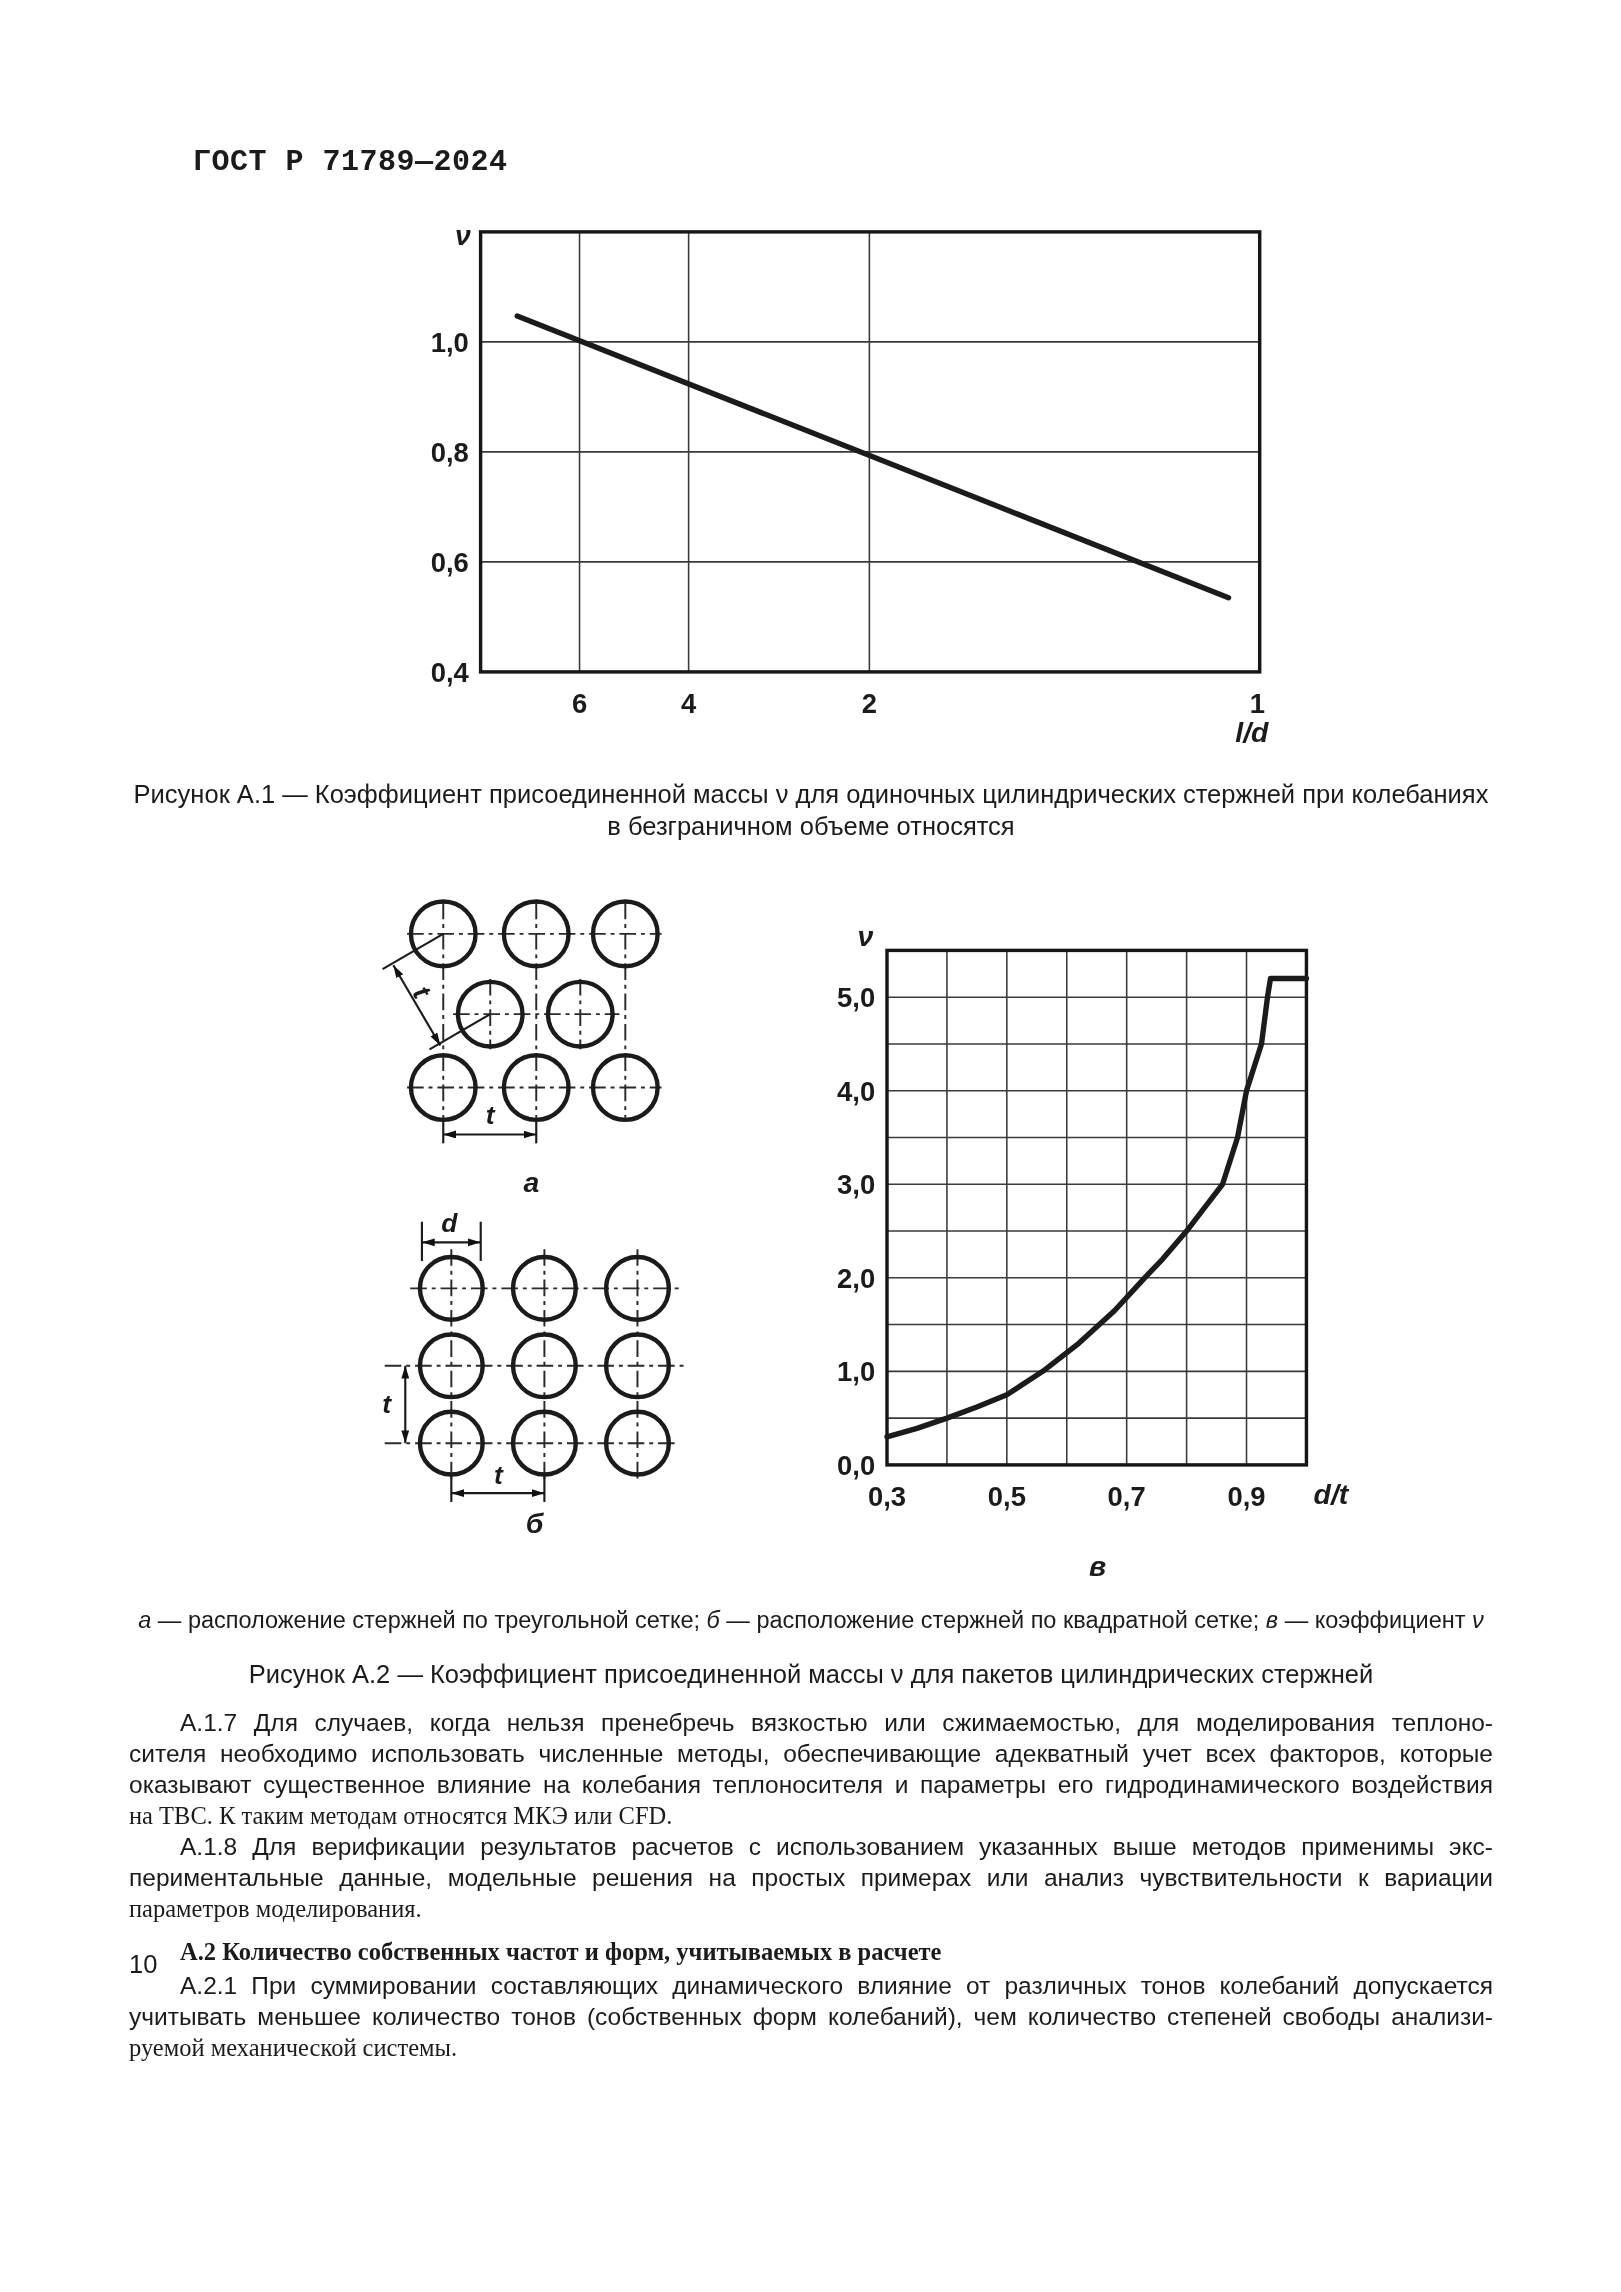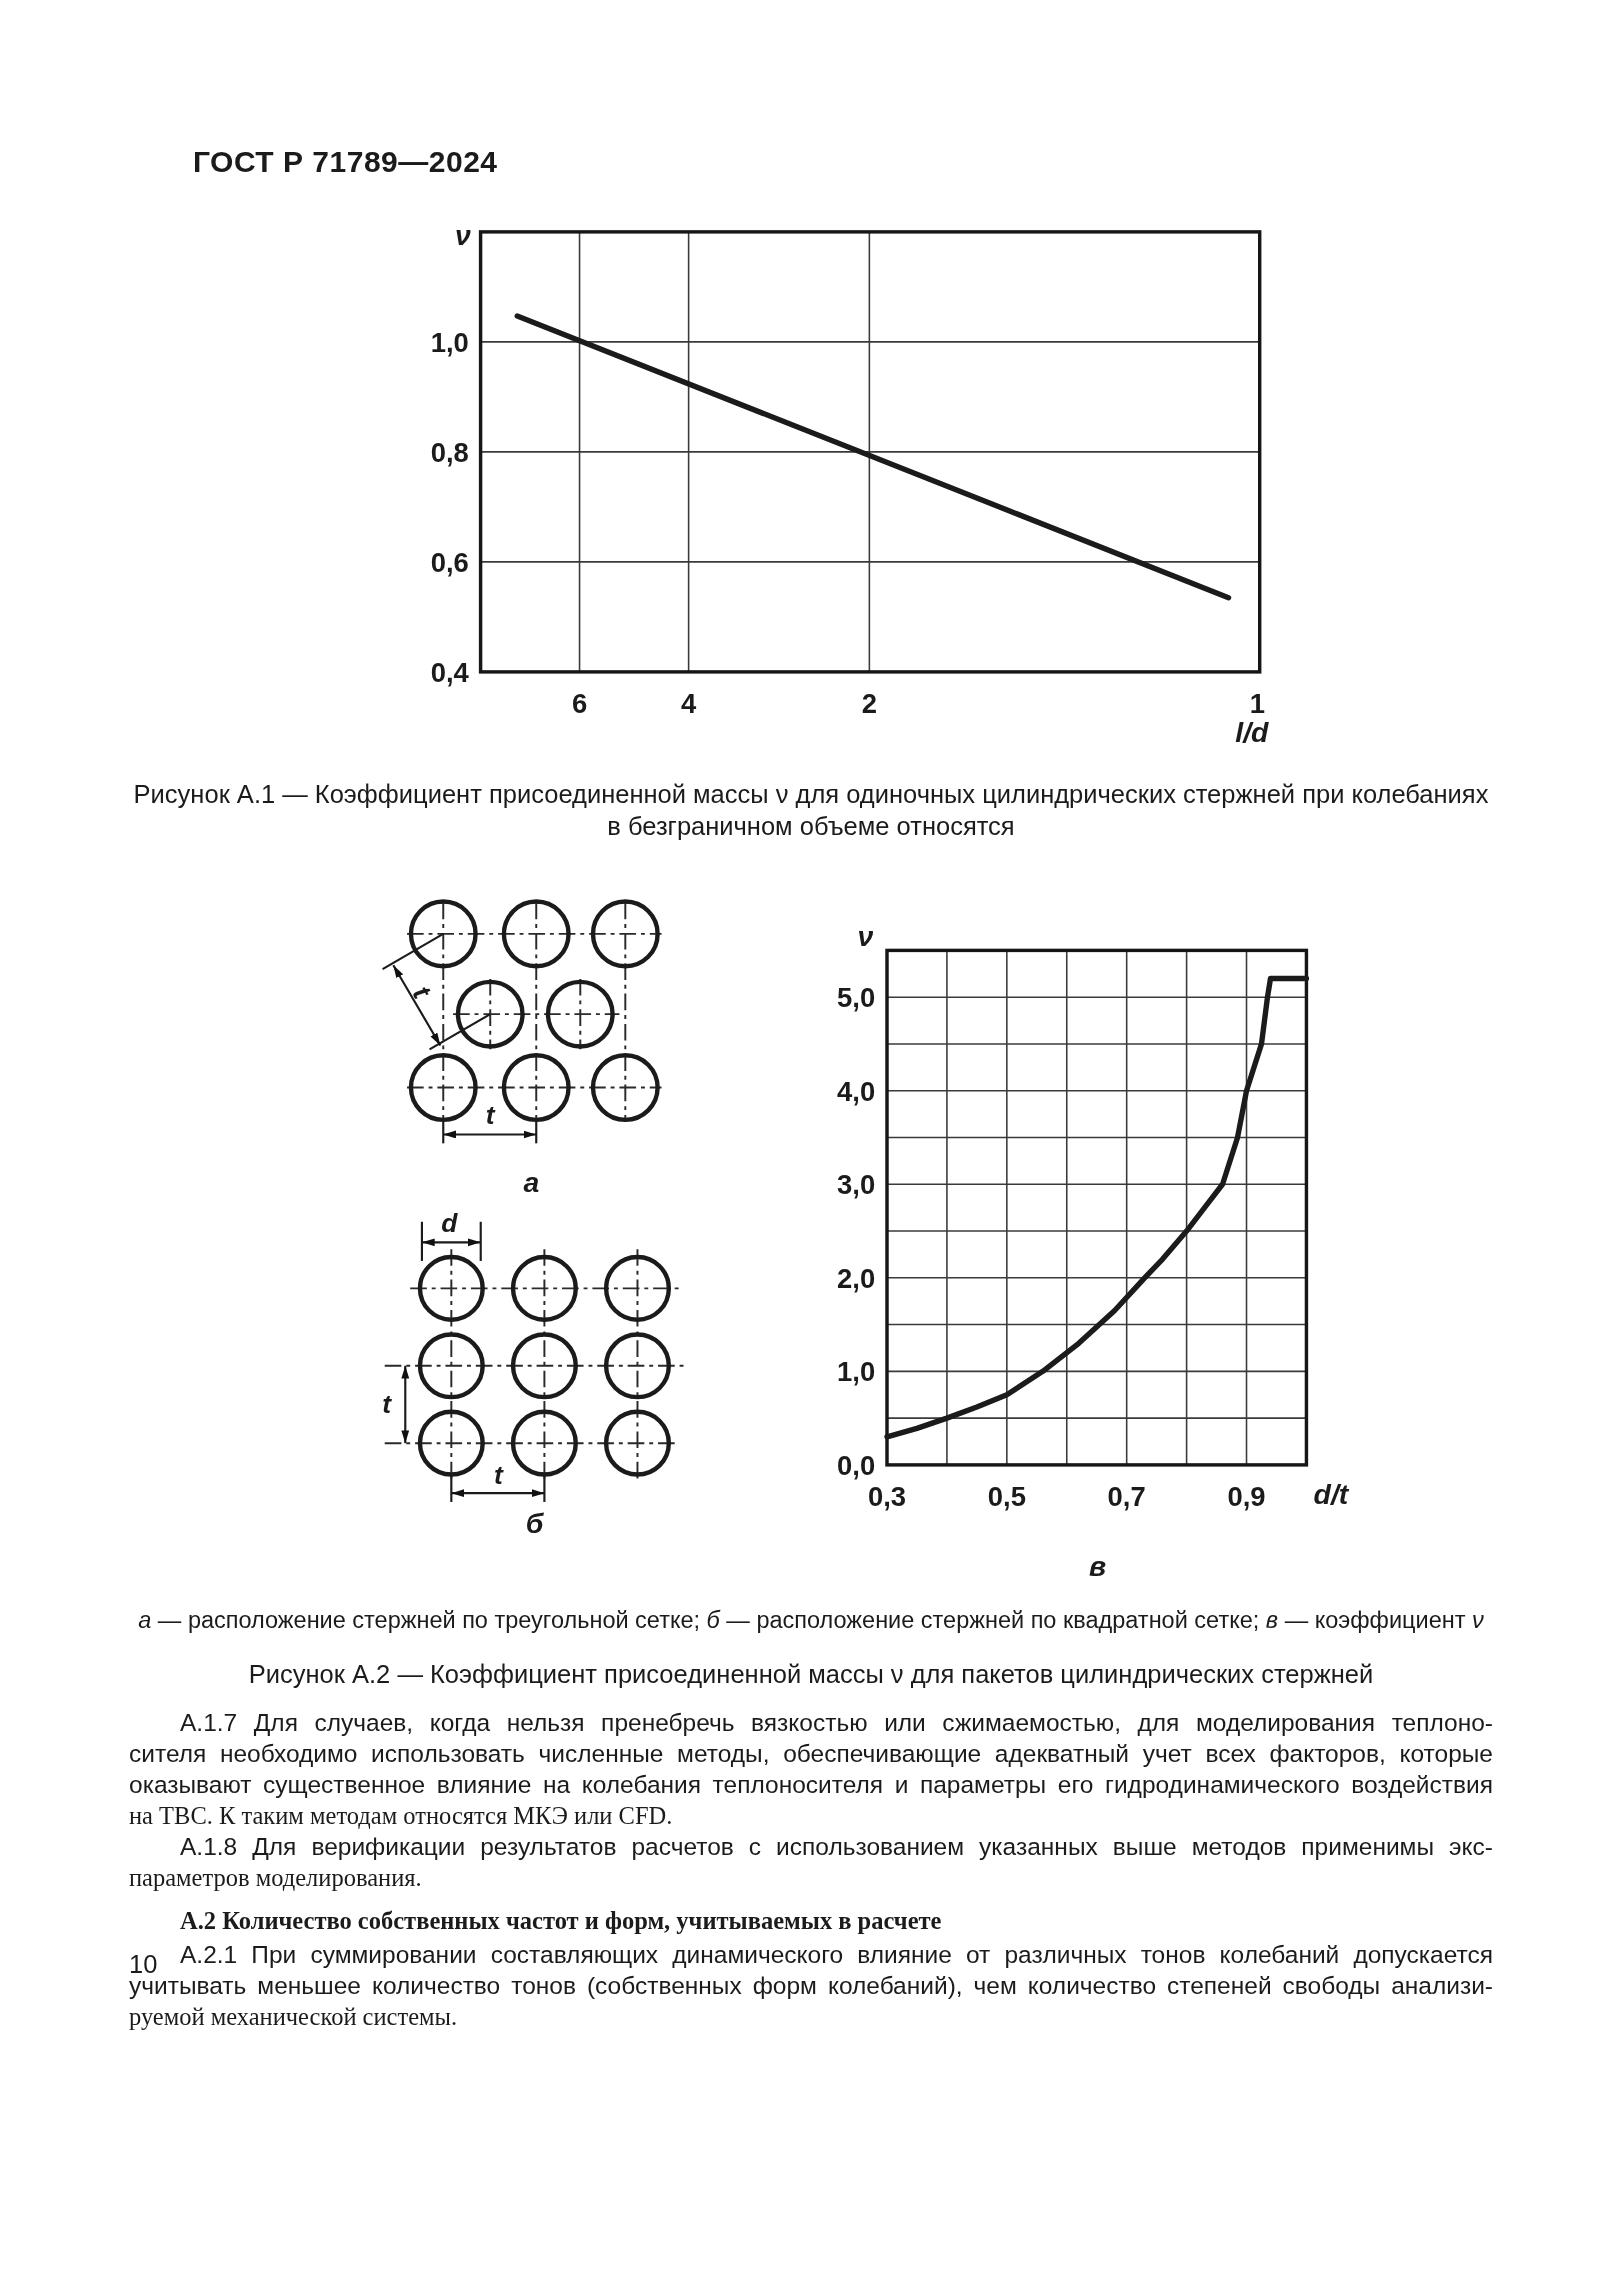--- a/index.html
+++ b/index.html
@@ -1,18 +1,18 @@
 <!DOCTYPE html>
 <html><head>
 <meta charset="utf-8">
 <style>
   html,body{margin:0;padding:0;background:#9a9a9a;}
   #page{position:relative;width:1621px;height:2293px;background:#ffffff;margin:0 auto;
         font-family:"Liberation Sans","DejaVu Sans",sans-serif;color:#1b1b1b;overflow:hidden;}
-  .hdr{position:absolute;left:193px;top:145px;font-size:30px;font-weight:700;letter-spacing:0.5px;}
+  .hdr{position:absolute;left:193px;top:145px;font-size:30px;font-weight:700;letter-spacing:0.5px;font-family:Liberation Mono, monospace;}
   svg{position:absolute;overflow:visible;}
   #chart-a1{left:412px;top:221px;}
   #fig-a{left:363px;top:877px;}
   #fig-b{left:363px;top:1210px;}
   #chart-a2v{left:833px;top:921px;}
   .grid{stroke:#3a3a3a;stroke-width:1.6;}
   .frame{fill:none;stroke:#161616;stroke-width:3.5;}
   .dataline{fill:none;stroke:#1b1b1b;stroke-width:5.5;stroke-linecap:round;stroke-linejoin:round;}
   .tick{font:700 28px "Liberation Sans",sans-serif;fill:#1b1b1b;}
   .yt{text-anchor:end;}
@@ -184,20 +184,21 @@
   </div>
 
   <div class="cap" id="cap-a2">Рисунок А.2 — Коэффициент присоединенной массы ν для пакетов цилиндрических стержней</div>
 
   <div class="textcol">
     <div class="tline first">А.1.7 Для случаев, когда нельзя пренебречь вязкостью или сжимаемостью, для моделирования теплоно-</div>
     <div class="tline">сителя необходимо использовать численные методы, обеспечивающие адекватный учет всех факторов, которые</div>
     <div class="tline">оказывают существенное влияние на колебания теплоносителя и параметры его гидродинамического воздействия</div>
     <div class="tline last">на ТВС. К таким методам относятся МКЭ или CFD.</div>
     <div class="tline first">А.1.8 Для верификации результатов расчетов с использованием указанных выше методов применимы экс-</div>
+    <div class="tline">периментальные данные, модельные решения на простых примерах или анализ чувствительности к вариации</div>
     <div class="tline last">параметров моделирования.</div>
     <div class="tline heading first last">А.2 Количество собственных частот и форм, учитываемых в расчете</div>
     <div class="tline first">А.2.1 При суммировании составляющих динамического влияние от различных тонов колебаний допускается</div>
     <div class="tline">учитывать меньшее количество тонов (собственных форм колебаний), чем количество степеней свободы анализи-</div>
     <div class="tline last">руемой механической системы.</div>
   </div>
 
   <div class="pagenum">10</div>
 
 </div>

